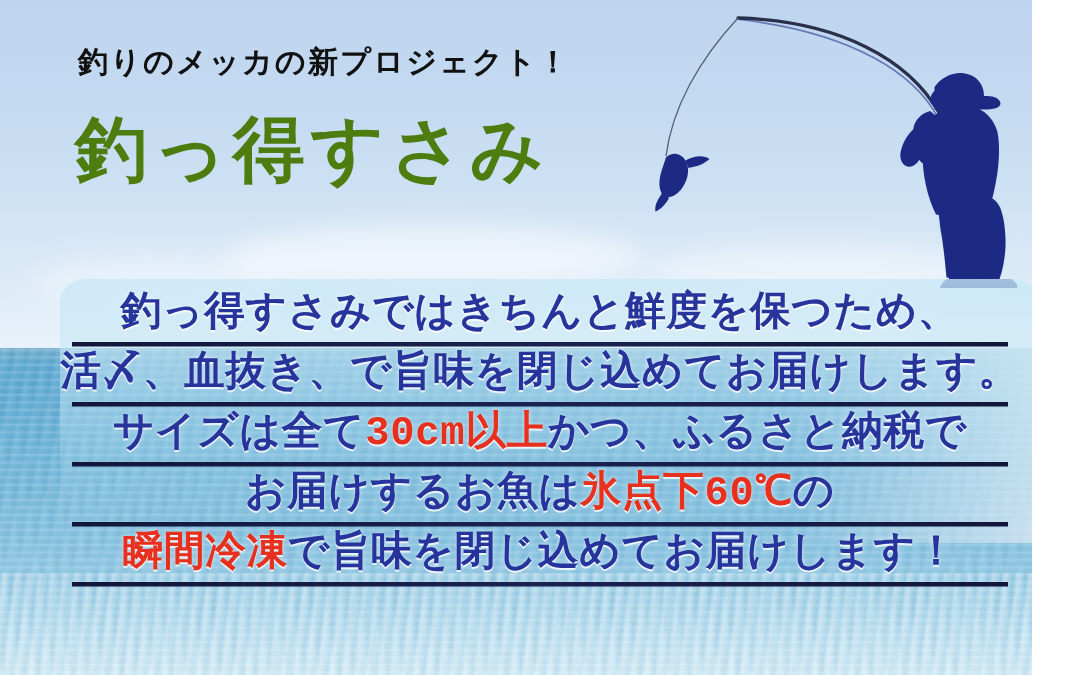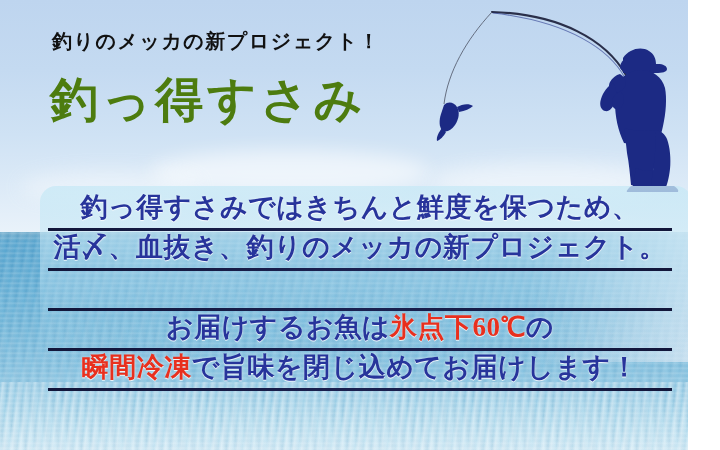--- a/index.html
+++ b/index.html
@@ -149,21 +149,21 @@
   }
   .line-row {
     position: relative;
     height: 40px;
   }
   .line-text {
     position: absolute;
     left: 0; right: 0;
     top: 1px;
     text-align: center;
-    font-family: Liberation Serif, serif;
+    font-family: Liberation Mono, monospace;
     font-size: 27px;
     font-weight: 600;
     color: #27349b;
     letter-spacing: 0.5px;
     white-space: nowrap;
     text-shadow:
        0 1px 0 rgba(255,255,255,0.75),
        0 0 3px rgba(255,255,255,0.55);
   }
   .line-text .hl { color: #e8301e; }
@@ -245,24 +245,25 @@
   </svg>
 
   <div class="panel"></div>
 
   <div class="lines" id="lines-container">
       <div class="line-row">
         <div class="line-text"><span>釣っ得すさみではきちんと鮮度を保つため、</span></div>
         <div class="rule"></div>
       </div>
       <div class="line-row">
-        <div class="line-text"><span>活〆、血抜き、釣りのメッカの新プロジェクト。</span></div>
-        <div class="rule"></div>
-      </div>
-      <div class="line-row">
+        <div class="line-text"><span>活〆、血抜き、で旨味を閉じ込めてお届けします。</span></div>
+        <div class="rule"></div>
+      </div>
+      <div class="line-row">
+        <div class="line-text"><span>サイズは全て</span><span class="hl">30cm以上</span><span>かつ、ふるさと納税で</span></div>
         <div class="rule"></div>
       </div>
       <div class="line-row">
         <div class="line-text"><span>お届けするお魚は</span><span class="hl">氷点下60℃</span><span>の</span></div>
         <div class="rule"></div>
       </div>
       <div class="line-row">
         <div class="line-text"><span class="hl">瞬間冷凍</span><span>で旨味を閉じ込めてお届けします！</span></div>
         <div class="rule"></div>
       </div>

